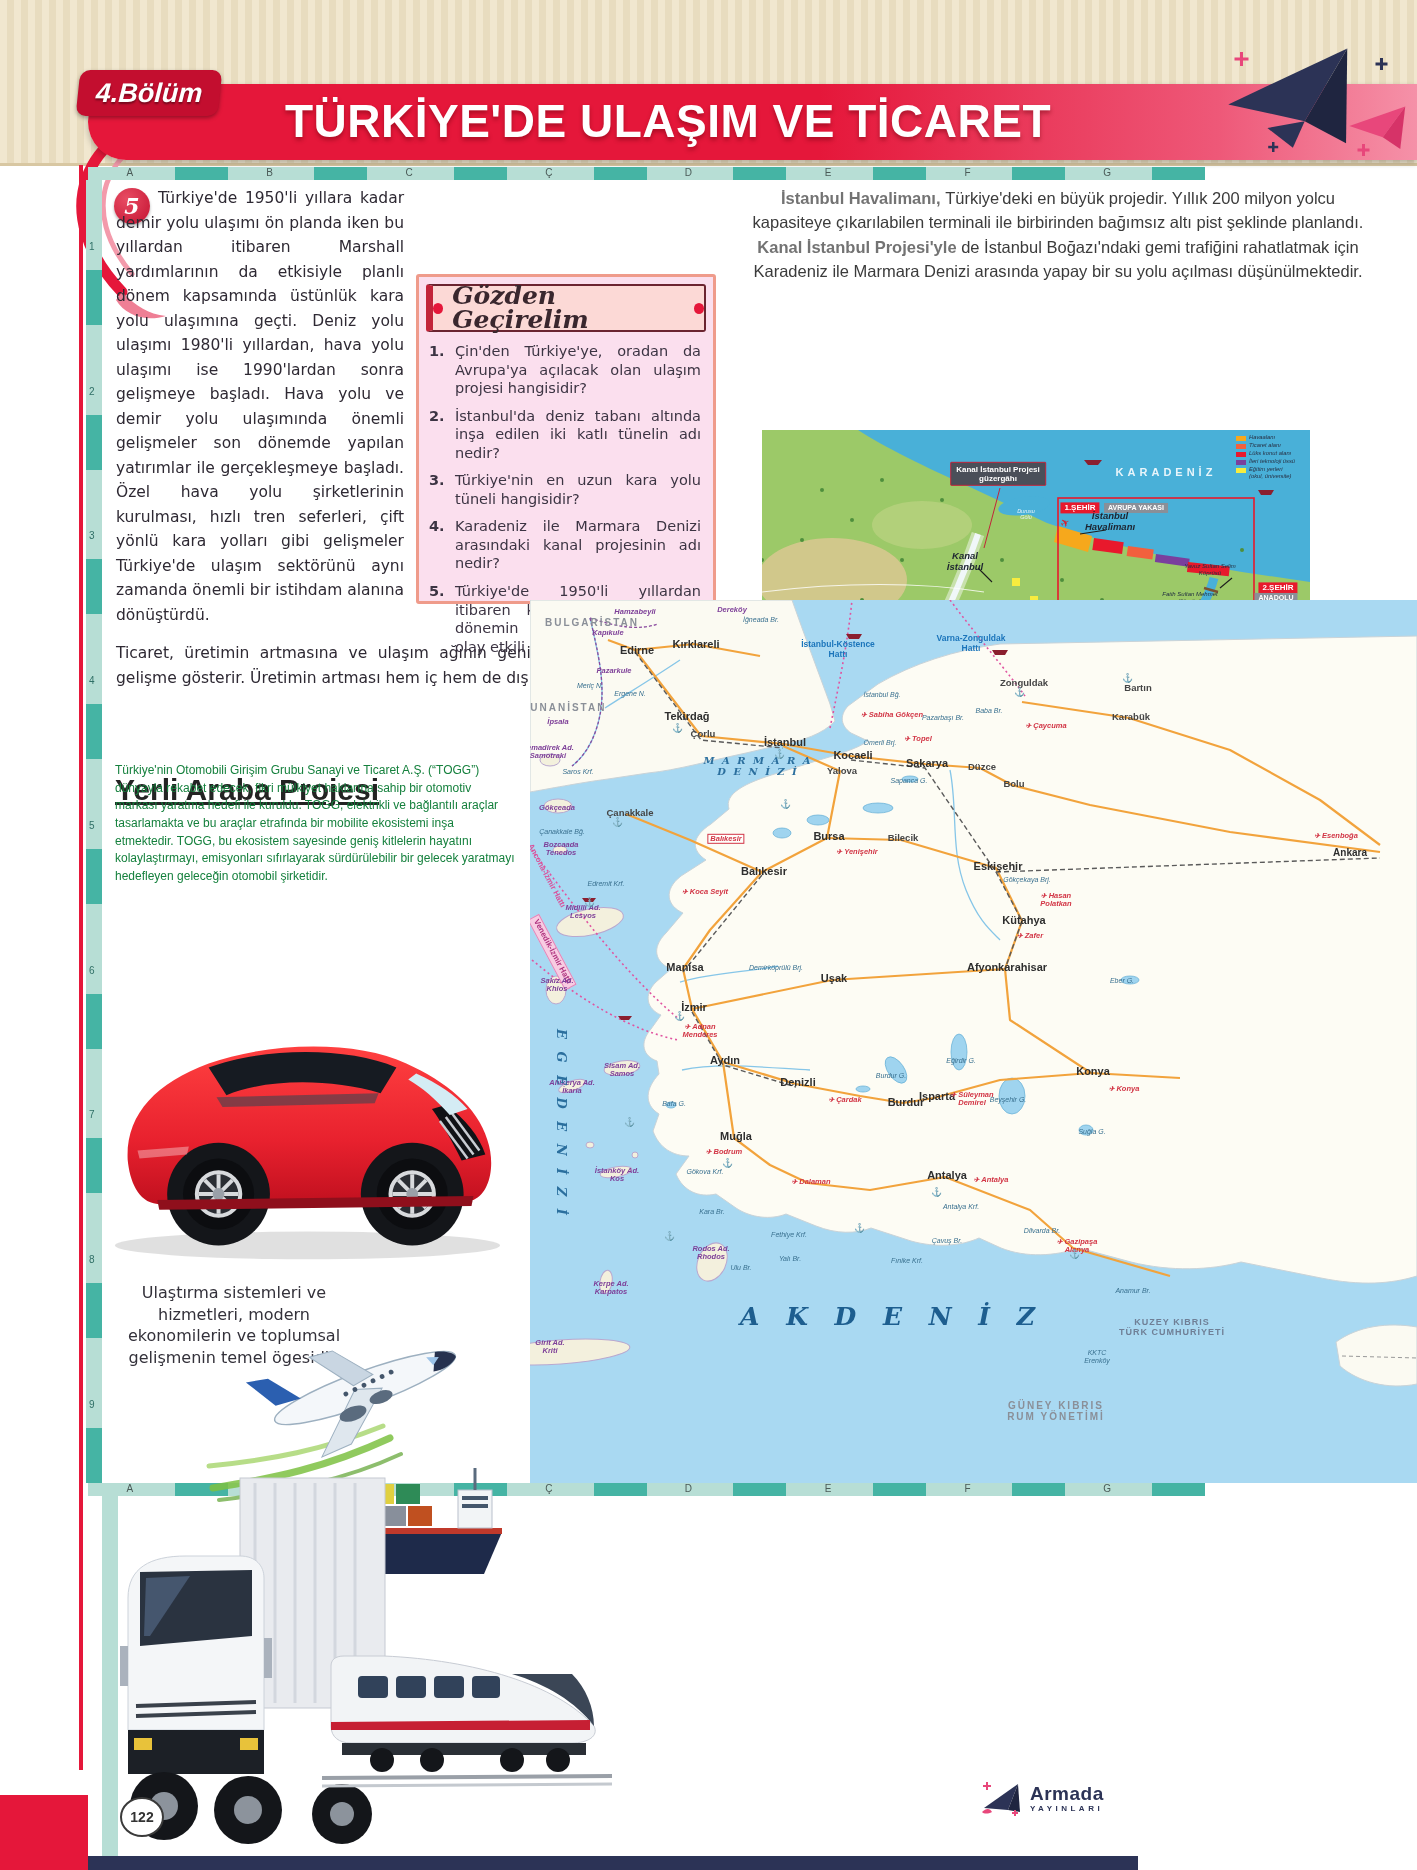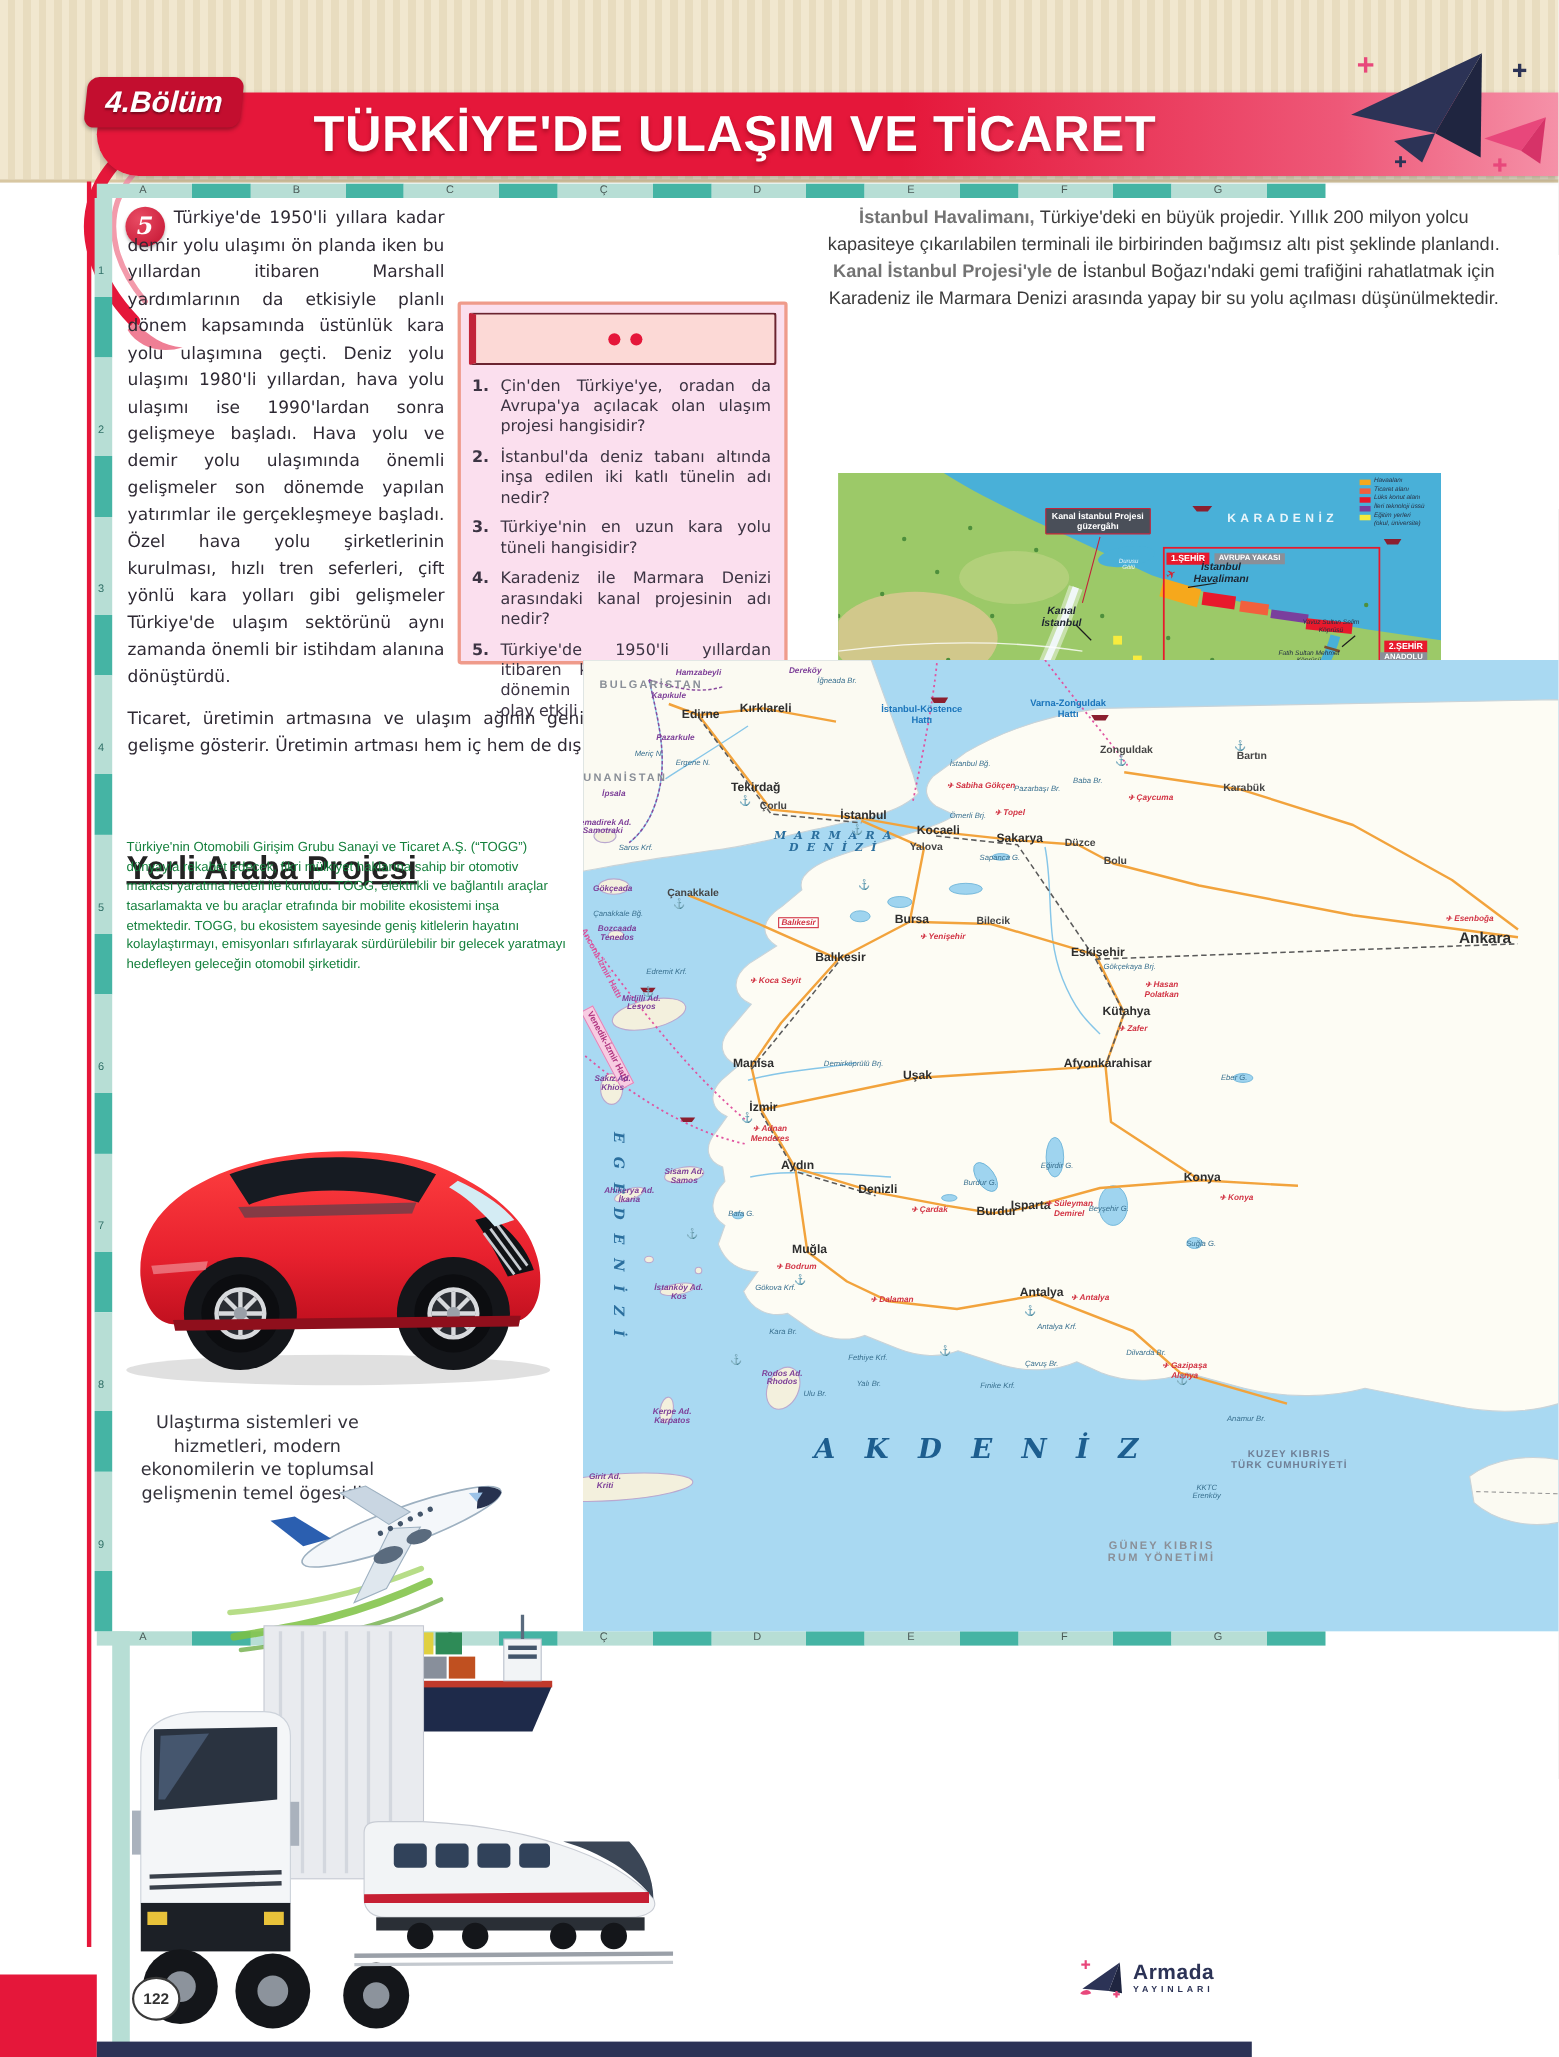--- a/index.html
+++ b/index.html
@@ -90,21 +90,21 @@
            font-size:16px;line-height:1.35;color:#33313a;font-family:"DejaVu Sans",sans-serif;}
   .plane-ill{position:absolute;left:205px;top:1278px;}
   .ship-ill{position:absolute;left:252px;top:1448px;}
   .truck-ill{position:absolute;left:90px;top:1468px;z-index:6;}
   .train-ill{position:absolute;left:322px;top:1580px;z-index:7;}
   
   .bigmap{position:absolute;left:530px;top:600px;width:887px;height:883px;background:#a9d9f2;overflow:hidden;}
   .bigmap svg{position:absolute;left:0;top:0;}
   .ml{position:absolute;transform:translate(-50%,-50%);white-space:pre-line;text-align:center;line-height:1.12;pointer-events:none;}
   .ml.city{font-weight:700;font-size:11px;color:#2e2e2e;}
-  .ml.cityxl{font-weight:800;font-size:14px;color:#2e2e2e;}
+  .ml.cityxl{font-weight:800;font-size:10px;color:#2e2e2e;}
   .ml.town{font-weight:700;font-size:9.5px;color:#454545;}
   .ml.air{font-style:italic;font-weight:700;font-size:7.5px;color:#d23545;}
   .ml.air::before{content:"✈ ";font-size:7px;}
   .ml.airbox{font-style:italic;font-weight:700;font-size:7.5px;color:#d23545;border:1px solid #d23545;background:rgba(255,255,255,.65);padding:0 2px;}
   .ml.pur{font-style:italic;font-weight:700;font-size:7.5px;color:#7d3f98;}
   .ml.tiny{font-style:italic;font-size:7px;color:#39708f;}
   .ml.line{font-weight:700;font-size:8.5px;color:#1b75bb;}
   .ml.pink{font-weight:700;font-size:8px;color:#d9529c;}
   .ml.pinkbox{font-weight:700;font-size:8px;color:#b03580;background:#f8cce2;border:1px solid #e087bb;padding:1px 3px;}
   .ml.country{font-weight:700;font-size:10px;letter-spacing:2px;color:#8a8f98;}
@@ -253,20 +253,21 @@
   <div class="redline"></div>
   <div class="teal-tail"></div>
 
   <div class="badge5">
     <span>5</span>
   </div>
   <div class="intro">
     <div class="review">
       <div class="review-head">
         <span class="dot"></span>
+        <span class="review-title">Gözden Geçirelim</span>
         <span class="dot"></span>
       </div>
       <div class="qlist">
           <div class="q">
             <span class="qn">1.</span>
             <span class="qt">Çin'den Türkiye'ye, oradan da Avrupa'ya açılacak olan ulaşım projesi hangisidir?</span>
           </div>
           <div class="q">
             <span class="qn">2.</span>
             <span class="qt">İstanbul'da deniz tabanı altında inşa edilen iki katlı tünelin adı nedir?</span>

